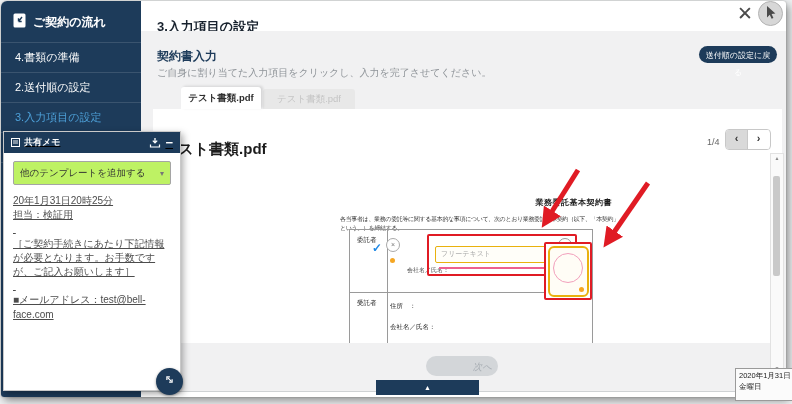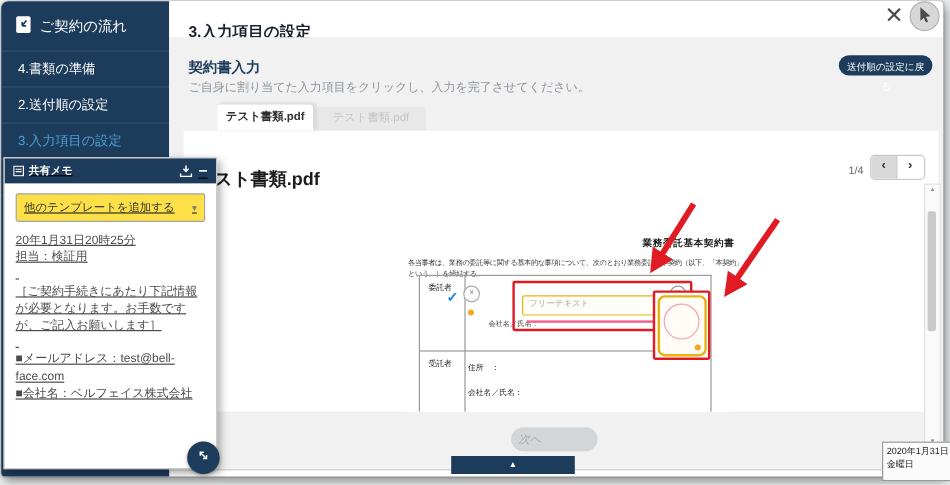--- a/index.html
+++ b/index.html
@@ -3,21 +3,21 @@
 <meta charset="utf-8">
 <style>
   html,body{margin:0;padding:0;}
   body{width:792px;height:404px;position:relative;background:#eef0f1;overflow:hidden;
        font-family:"Liberation Sans",sans-serif;}
   .window{position:absolute;left:1px;top:1px;width:785px;height:396px;background:#fff;
           border-radius:6px 3px 3px 3px;box-shadow:3px 4px 9px rgba(0,0,0,.38),0 0 2px rgba(0,0,0,.25);}
   
   .sidebar{position:absolute;left:0;top:0;width:140px;height:100%;background:var(--navy);
            border-radius:6px 0 0 3px;color:#fff;}
-  .sb-header{display:flex;align-items:center;gap:7px;padding:12px 12px 11px;font-size:12px;font-weight:normal;}
+  .sb-header{display:flex;align-items:center;gap:7px;padding:12px 12px 11px;font-size:12px;font-weight:bold;}
   .sb-item{padding:7px 8px 7px 14px;font-size:11px;color:#fff;cursor:pointer;
            border-top:1px solid rgba(255,255,255,.13);}
   .sb-item.active{color:var(--active-blue);}
   .sb-item.disabled{color:rgba(255,255,255,.32);border-bottom:1px solid rgba(255,255,255,.13);}
   
   .main-header{position:absolute;left:140px;top:0;right:0;height:30px;background:#fff;border-radius:0 6px 0 0;}
   .step-title{position:absolute;left:16px;top:8px;font-size:13px;font-weight:bold;color:#18222e;}
   .close-x{position:absolute;right:33px;top:2px;font-size:19px;color:#4a4a4a;cursor:pointer;line-height:22px;}
   .cursor-overlay{position:absolute;right:3px;top:0;width:23px;height:23px;border-radius:50%;
                   background:rgba(206,206,206,.82);border:1px solid #b3b3b3;z-index:12;}
@@ -60,41 +60,41 @@
             background:#fff;font-size:7px;line-height:11px;text-align:center;color:#666;cursor:pointer;}
   .free-text{position:absolute;left:6px;top:10px;width:126px;height:15px;border:1.5px solid var(--field-gold);
              border-radius:2px;background:#fffef9;font-size:7px;color:#a8a8a8;line-height:13px;padding-left:5px;cursor:text;}
   .free-underline{position:absolute;left:10px;top:31px;width:112px;height:2px;background:#ee5f8e;}
   .hl-stamp{position:absolute;left:194px;top:12px;width:44px;height:54px;border:2.5px solid var(--highlight-red);
             border-radius:2px;background:#fff;cursor:pointer;}
   .stamp-gold{position:absolute;left:1.5px;top:1.5px;right:1.5px;bottom:1.5px;border:2px solid var(--field-gold);
               border-radius:6px;background:#fffdf6;}
   .stamp-circle{position:absolute;left:3px;top:5px;width:28px;height:28px;border:1.5px solid var(--stamp-pink);border-radius:50%;}
   .next-btn{position:absolute;left:285px;top:325px;width:72px;height:20px;border-radius:10px;border:none;
-            background:#d3d6d9;color:#a7adb3;font-size:9.5px;line-height:20px;text-align:left;
+            background:#d3d6d9;color:#a7adb3;font-size:9.5px;line-height:20px;text-align:right;
             font-family:"Liberation Sans",sans-serif;font-style:italic;}
   
   .scrollbar{position:absolute;left:769px;top:152px;width:12px;height:218px;background:#fafafa;
              border:1px solid #e2e2e2;z-index:3;}
   .sb-arrow{position:absolute;left:0;right:0;text-align:center;font-size:5px;color:#888;cursor:pointer;}
   .sb-thumb{position:absolute;left:2px;top:22px;width:7px;height:100px;background:#c9c9c9;border-radius:2px;cursor:pointer;}
   .bottom-bar{position:absolute;left:375px;top:379px;width:103px;height:15px;background:var(--navy);
               text-align:center;z-index:5;cursor:pointer;color:#fff;font-size:7px;line-height:15px;}
   .arrows-svg{position:absolute;left:0;top:0;width:785px;height:396px;pointer-events:none;z-index:6;}
   
   .memo{position:absolute;left:2px;top:130px;width:176px;height:258px;z-index:10;background:#fff;
         border:1px solid #c9c9c9;box-shadow:2px 3px 7px rgba(0,0,0,.35);}
   .memo-header{position:absolute;left:0;top:0;right:0;height:21px;background:var(--navy);
                display:flex;align-items:center;padding:0 7px;gap:4px;text-decoration:underline;}
   .memo-title{color:#fff;font-size:9px;font-weight:bold;flex:1;}
   .memo-hicon{display:flex;align-items:center;cursor:pointer;}
   .memo-min{color:#fff;font-size:13px;font-weight:bold;line-height:18px;cursor:pointer;}
   .memo-body{position:absolute;left:0;right:0;top:21px;bottom:0;background:#fff;padding:8px 9px;}
   .memo-select{height:22px;border:1px solid #a5a5a5;border-radius:2px;display:flex;align-items:center;
-               justify-content:space-between;padding:0 6px;font-size:9.5px;color:#333;background:#fde047;cursor:pointer;text-decoration:underline;}
+               justify-content:space-between;padding:0 6px;font-size:9.5px;color:#333;background:#bef264;cursor:pointer;}
   .memo-chevron{color:#777;font-size:8px;}
   .memo-text{margin-top:9px;font-size:10px;color:#4c4c4c;line-height:1.42;overflow-wrap:anywhere;text-decoration:underline;}
   .memo-line:empty::before{content:"\a0";}
   .expand-btn{position:absolute;right:-3px;bottom:-5px;width:27px;height:27px;border-radius:50%;
               background:var(--navy);display:flex;align-items:center;justify-content:center;cursor:pointer;
               box-shadow:0 1px 3px rgba(0,0,0,.4);}
   .date-box{position:absolute;left:735px;top:368px;width:54px;height:27px;background:#fbfbfb;
             border:1px solid #9a9a9a;z-index:12;font-size:7.5px;color:#222;padding:2px 3px;line-height:1.45;}
 </style>
 </head>
@@ -225,21 +225,20 @@
         <span>他のテンプレートを追加する</span>
         <span class="memo-chevron">▾</span>
       </div>
       <div class="memo-text">
         <div class="memo-line">20年1月31日20時25分</div>
         <div class="memo-line">担当：検証用</div>
         <div class="memo-line"></div>
         <div class="memo-line">［ご契約手続きにあたり下記情報が必要となります。お手数ですが、ご記入お願いします］</div>
         <div class="memo-line"></div>
         <div class="memo-line">■メールアドレス：test@bell-face.com</div>
-        <div class="memo-line">■会社名：ベルフェイス株式会社</div>
       </div>
     </div>
     <div class="expand-btn">
       <span>
         <svg width="15" height="15" viewBox="0 0 20 20">
             <path d="M7.5 7.5 L12.5 12.5" stroke="#fff" stroke-width="1.6" fill="none"></path>
             <path d="M6.5 10.5 V6.5 H10.5" stroke="#fff" stroke-width="1.6" fill="none"></path>
             <path d="M13.5 9.5 V13.5 H9.5" stroke="#fff" stroke-width="1.6" fill="none"></path>
           </svg>
       </span>

